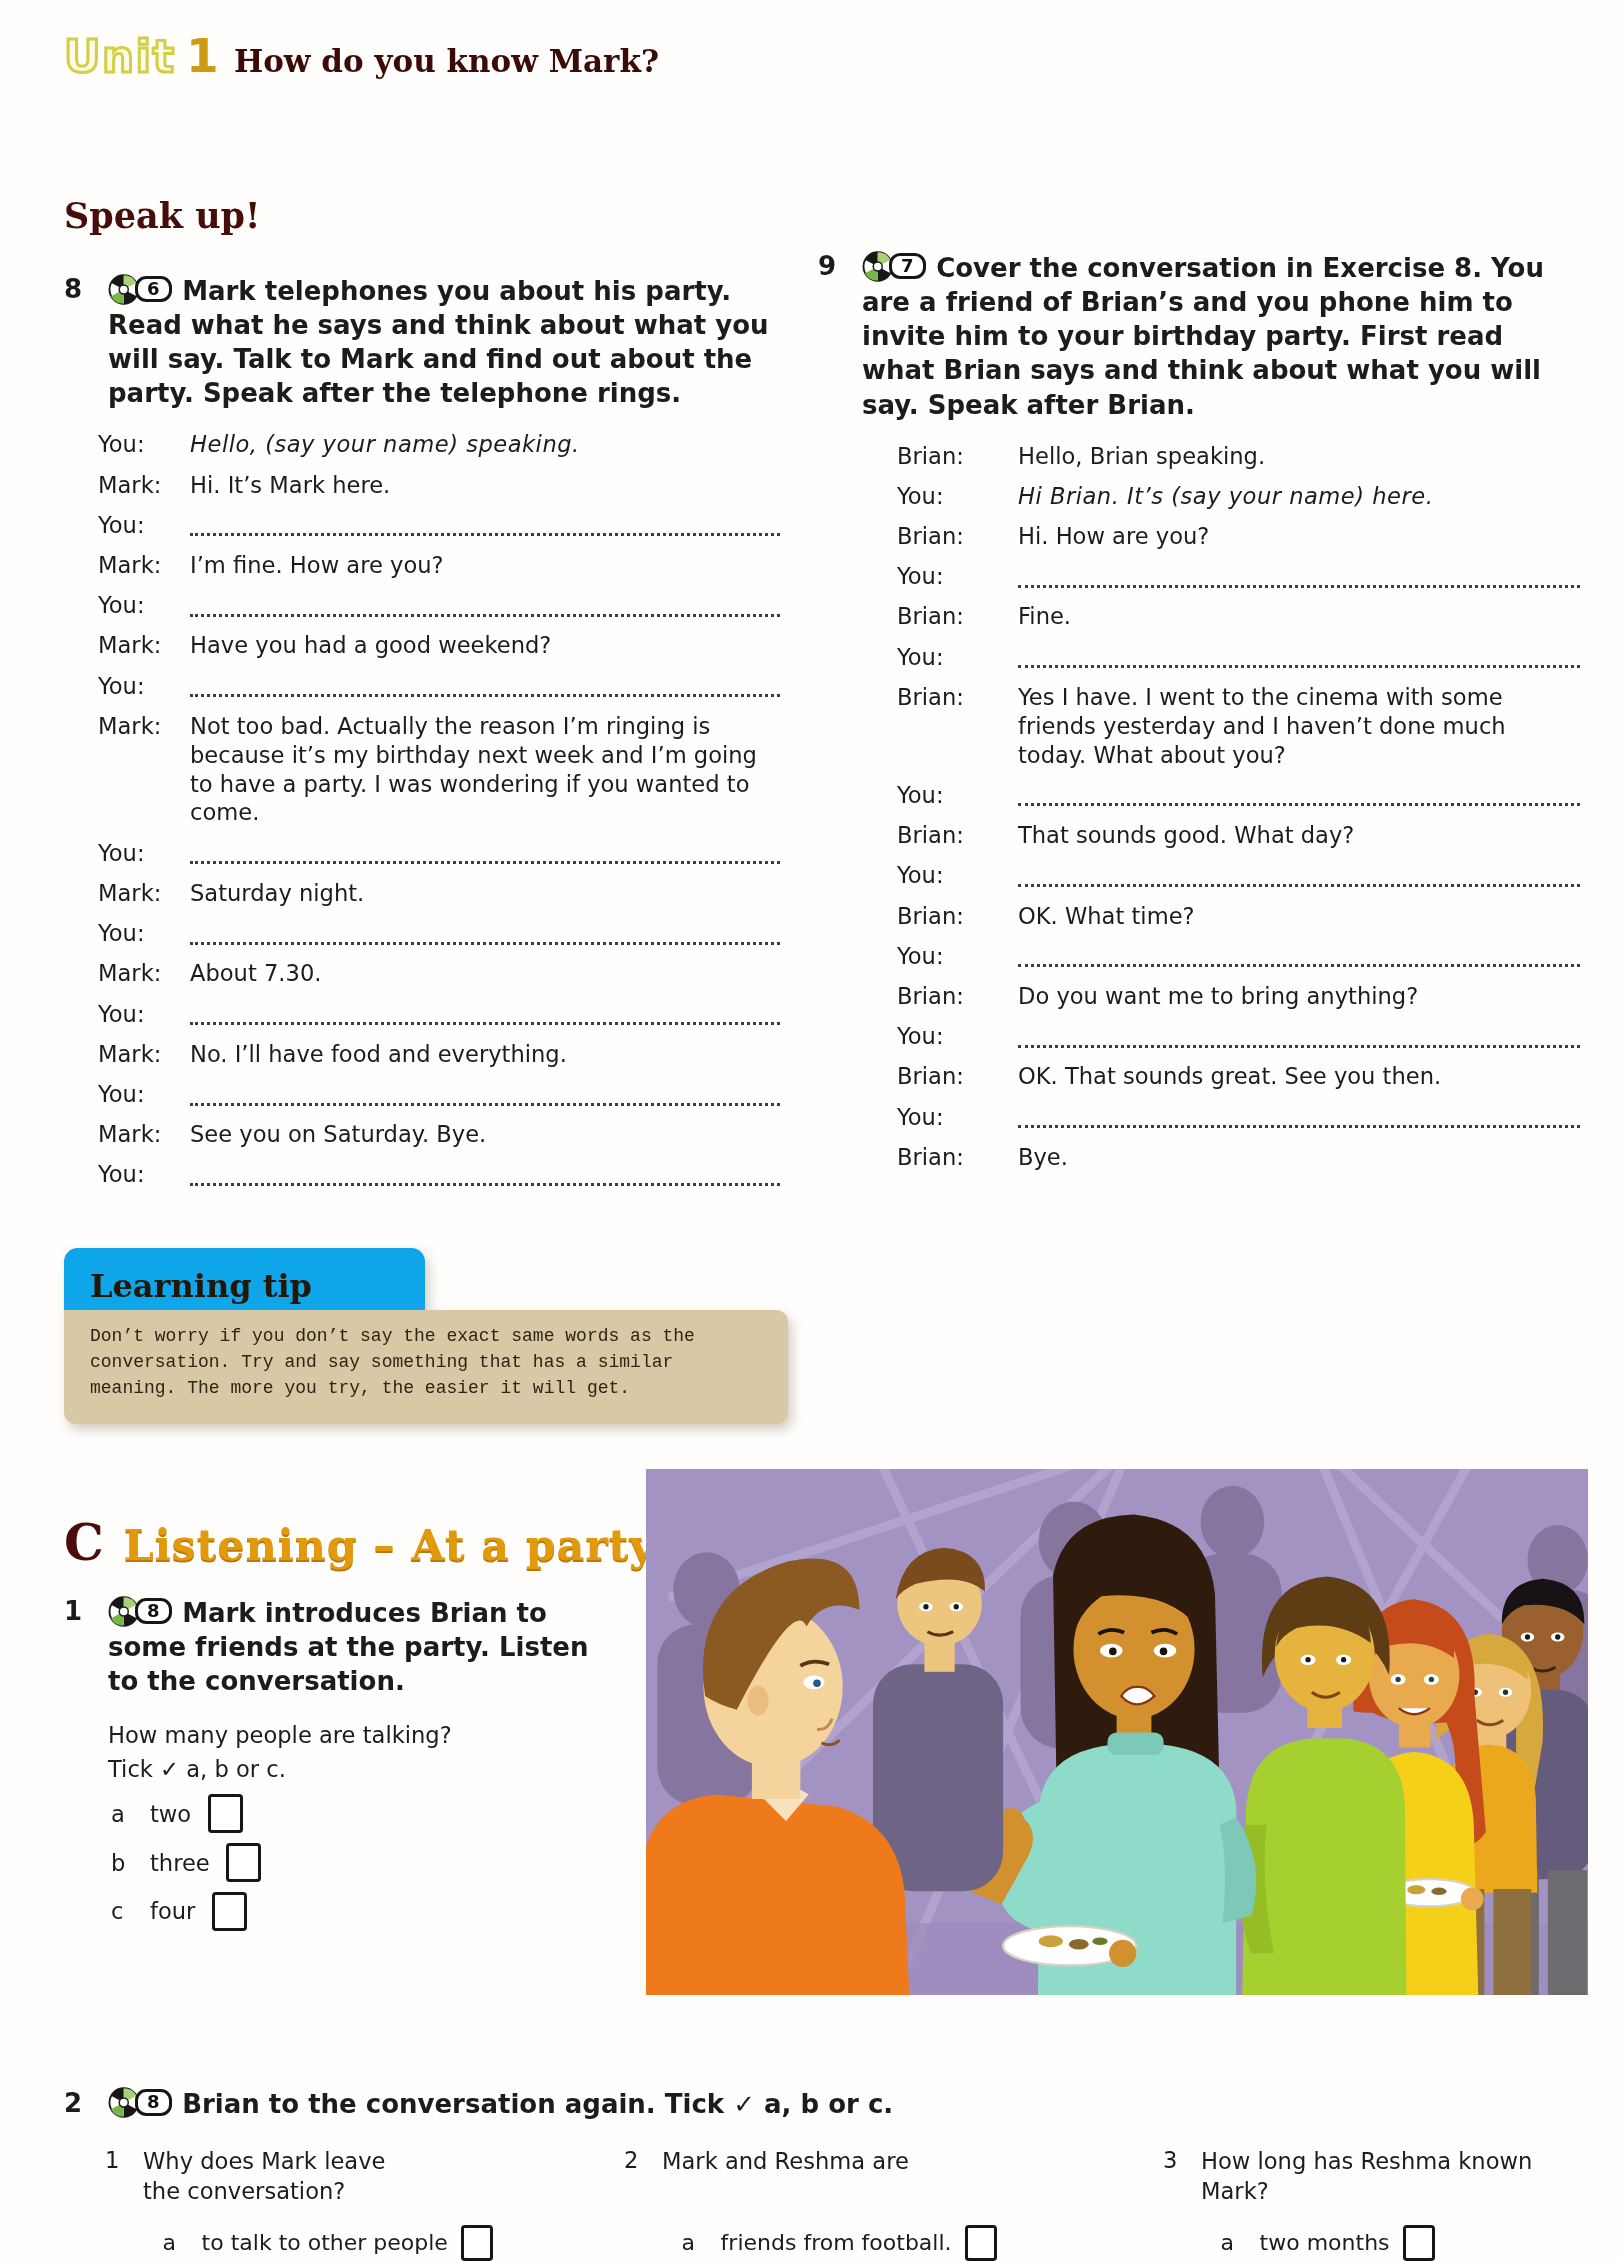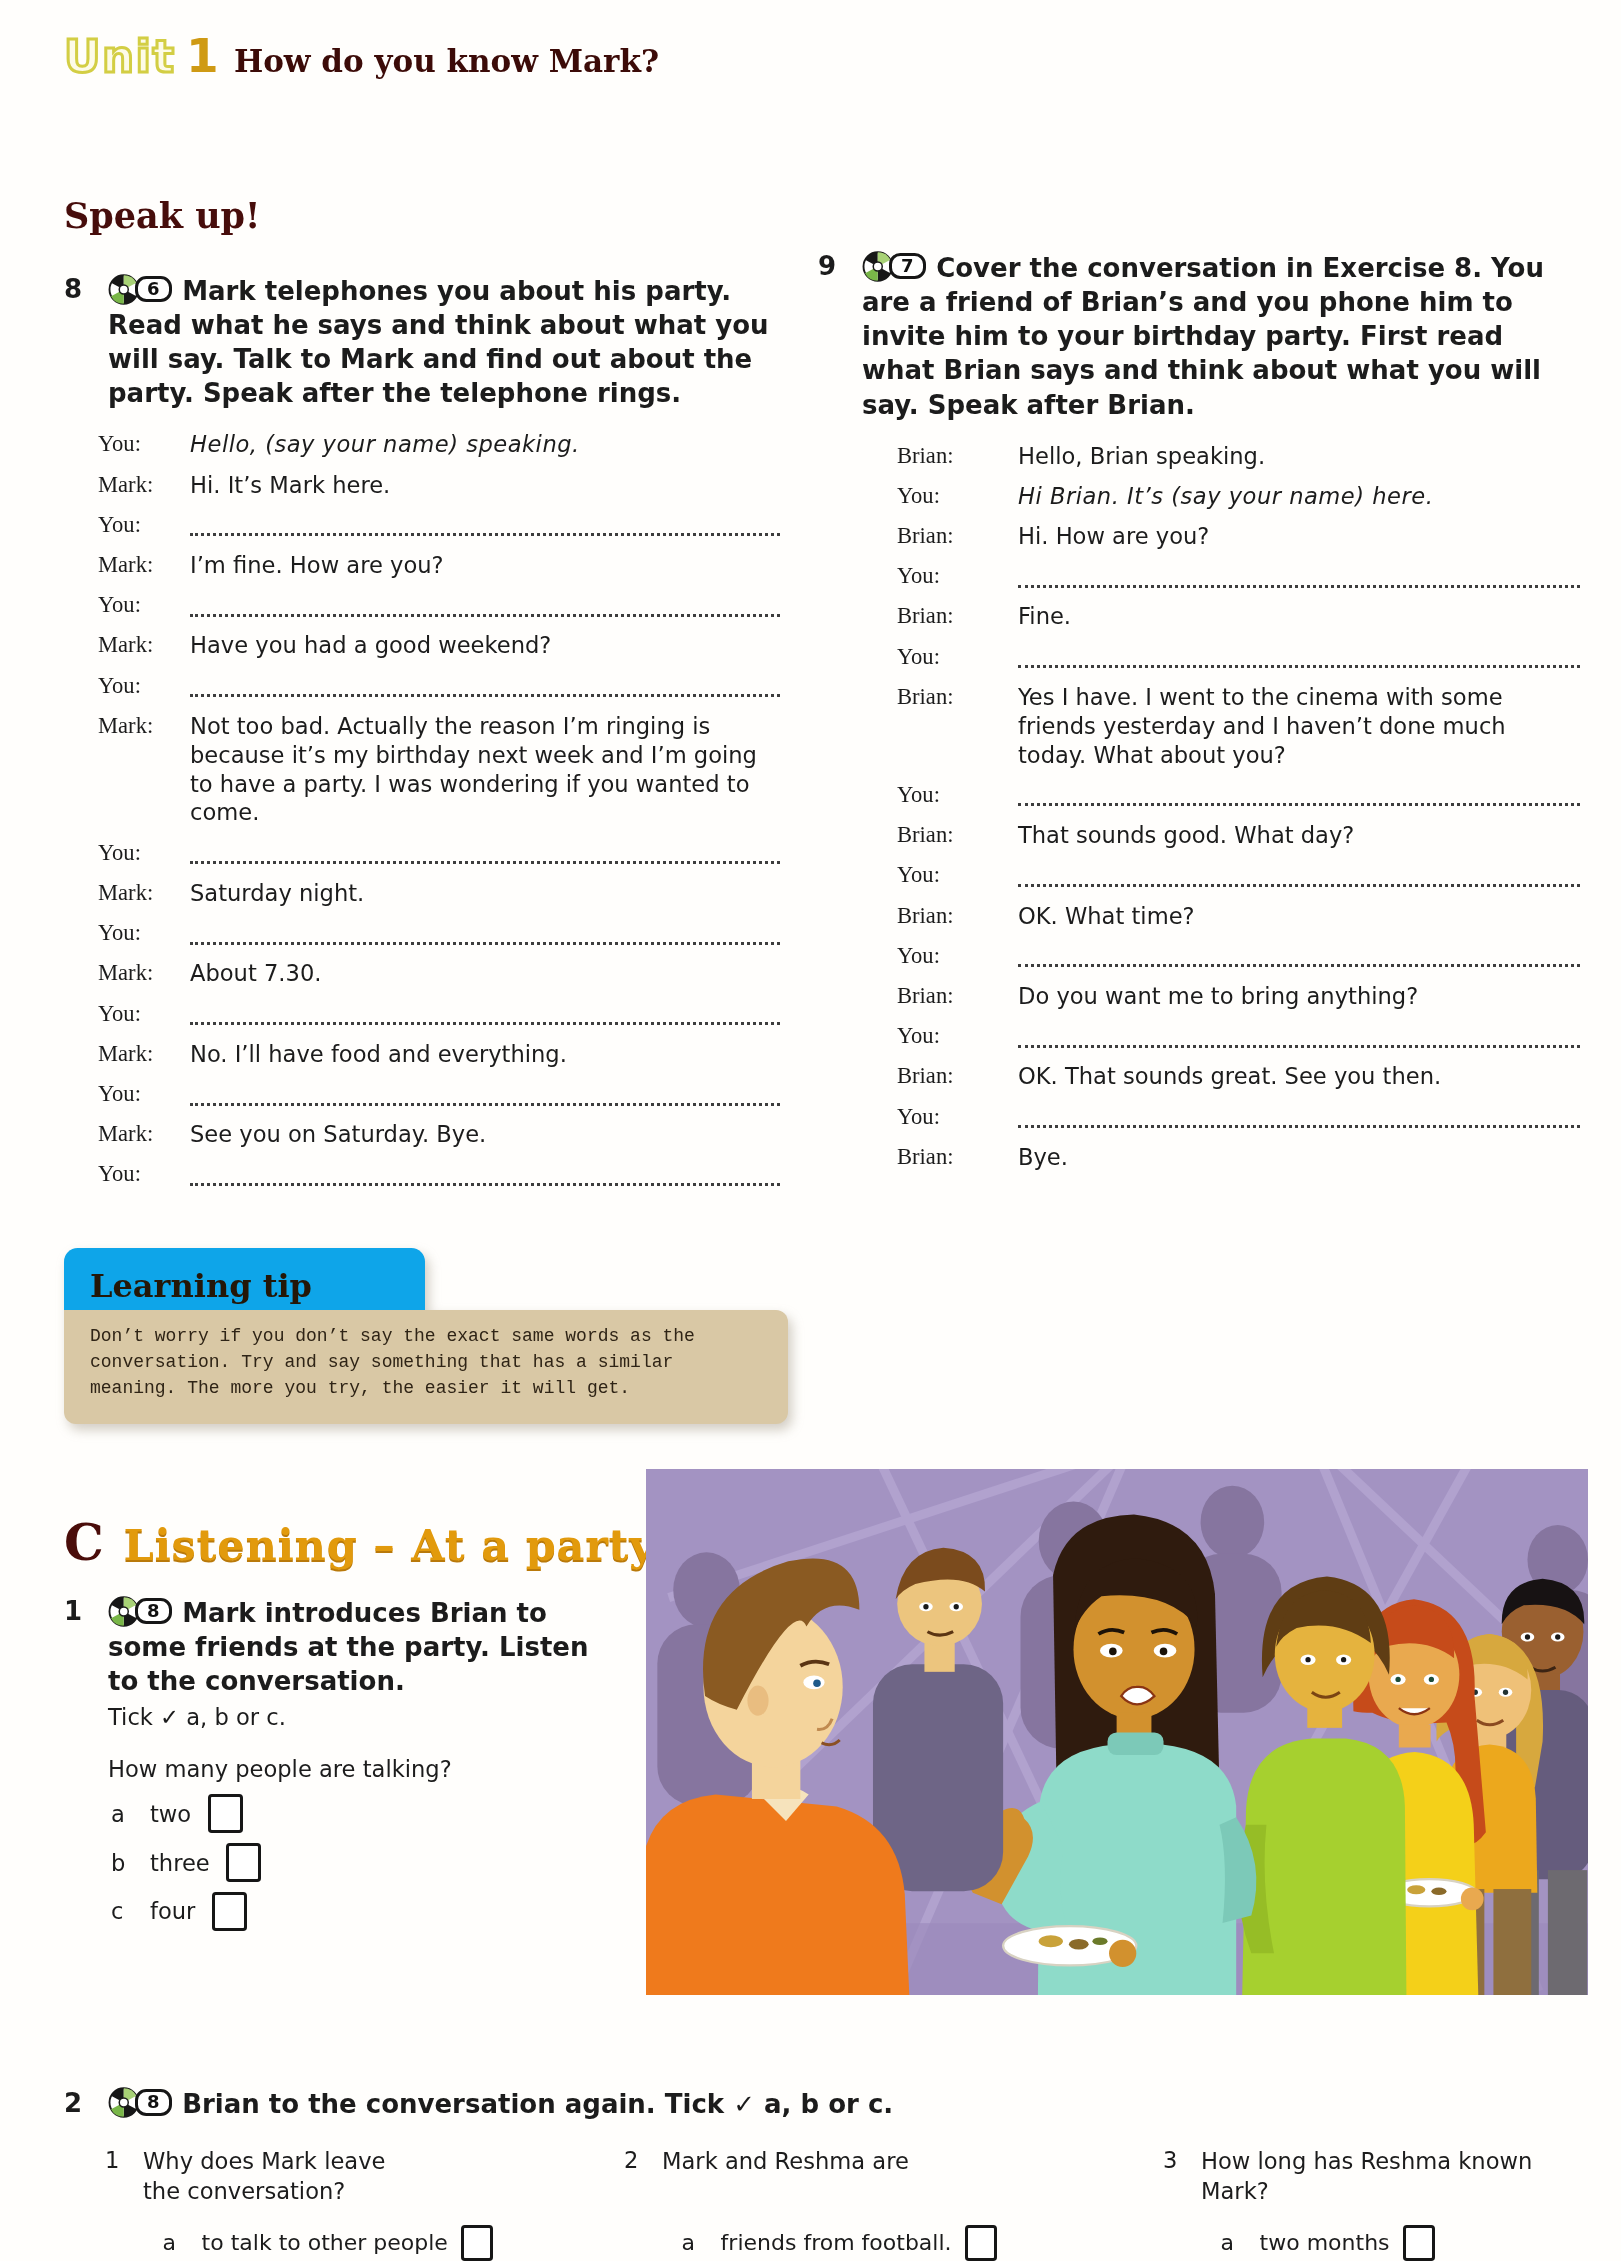--- a/index.html
+++ b/index.html
@@ -18,21 +18,21 @@
   .ex-head{display:flex;margin-top:29px;}
   .ex-num{width:44px;flex:none;font-weight:bold;font-size:26px;padding-top:1.5px;}
   .ex-body{flex:1;font-weight:bold;font-size:26px;line-height:1.32;}
   .audio{display:inline-flex;align-items:center;vertical-align:-6px;margin-right:10.6px;}
   .audio svg{display:block;}
   .audio .badge{margin-left:-12px;background:#fff;border:3px solid #161616;border-radius:11.3px;
                 padding:0.8px 9px 1.5px 9px;font-weight:bold;font-size:18px;color:#111;line-height:1;}
   
   .dlg{margin-top:19.6px;}
   .dl-row{display:flex;margin-bottom:11.3px;font-size:22.6px;line-height:1.28;}
-  .spk{flex:none;font-family:Liberation Serif, serif;}
+  .spk{flex:none;}
   .dlg-l .spk{width:92px;}
   .dlg-r .spk{width:121px;}
   .txt{flex:1;}
   .hand{font-style:italic;letter-spacing:0.5px;}
   .dots-line{display:block;border-bottom:3.8px dotted #3d3d3d;height:22.6px;}
   
   .tip{margin-top:47px;width:724px;filter:drop-shadow(4.5px 6px 6px rgba(125,115,92,0.35));}
   .tip-head{display:inline-block;background:#0ea5e9;border-radius:13.6px 13.6px 0 0;
             padding:19.6px 113px 4.5px 26px;}
   .tip-title{font-family:"DejaVu Serif",serif;font-weight:bold;font-size:32px;color:#241708;}
@@ -318,22 +318,22 @@
               <path d="M21 41 A19 19 0 0 0 38 31 L21 22 Z" fill="#171717"></path>
               <path d="M4 31 A19 19 0 0 0 21 41 L21 22 Z" fill="#79b648"></path>
               <path d="M38 13 A19 19 0 0 0 21 3 L21 22 Z" fill="#a8d276"></path>
               <circle cx="21" cy="22" r="6" fill="#ffffff" stroke="#1a1a1a" stroke-width="2"></circle>
             </svg>
             <span class="badge">8</span>
           </span><span>Mark introduces Brian to some friends at the party. Listen to the conversation.</span>
         </div>
       </div>
       <div style="margin-left:44px;">
+        <div class="plain q-line">How many people are talking?</div>
         <div class="plain tick-line">Tick ✓ a, b or c.</div>
-        <div class="plain q-line">How many people are talking?</div>
         <div class="opt">
             <span class="opt-letter">a</span>
             <span>two</span>
             <span class="checkbox"></span>
           </div>
         <div class="opt">
             <span class="opt-letter">b</span>
             <span>three</span>
             <span class="checkbox"></span>
           </div>

